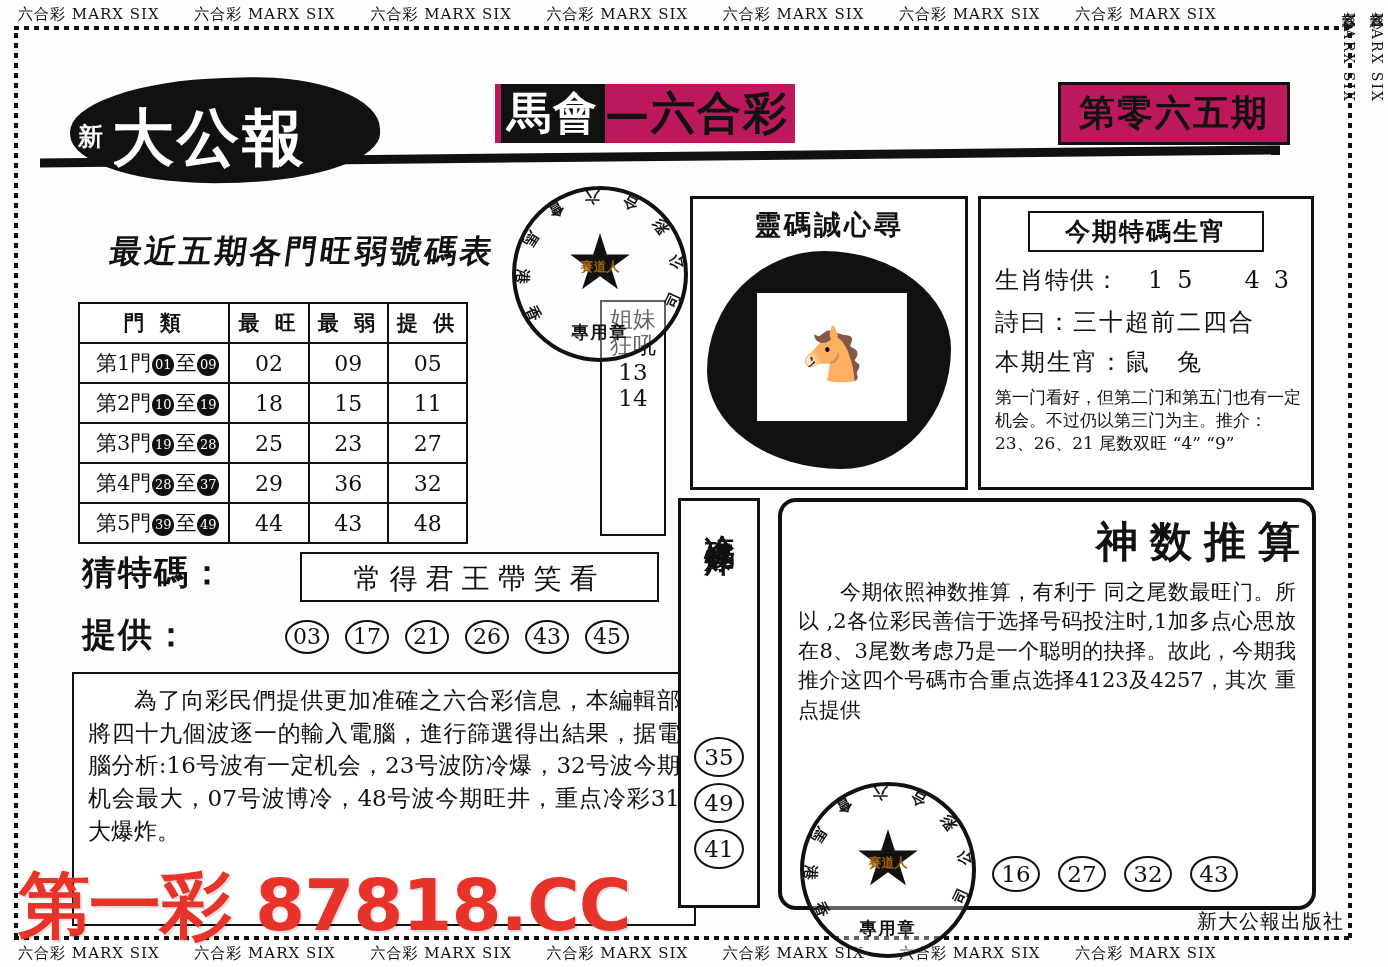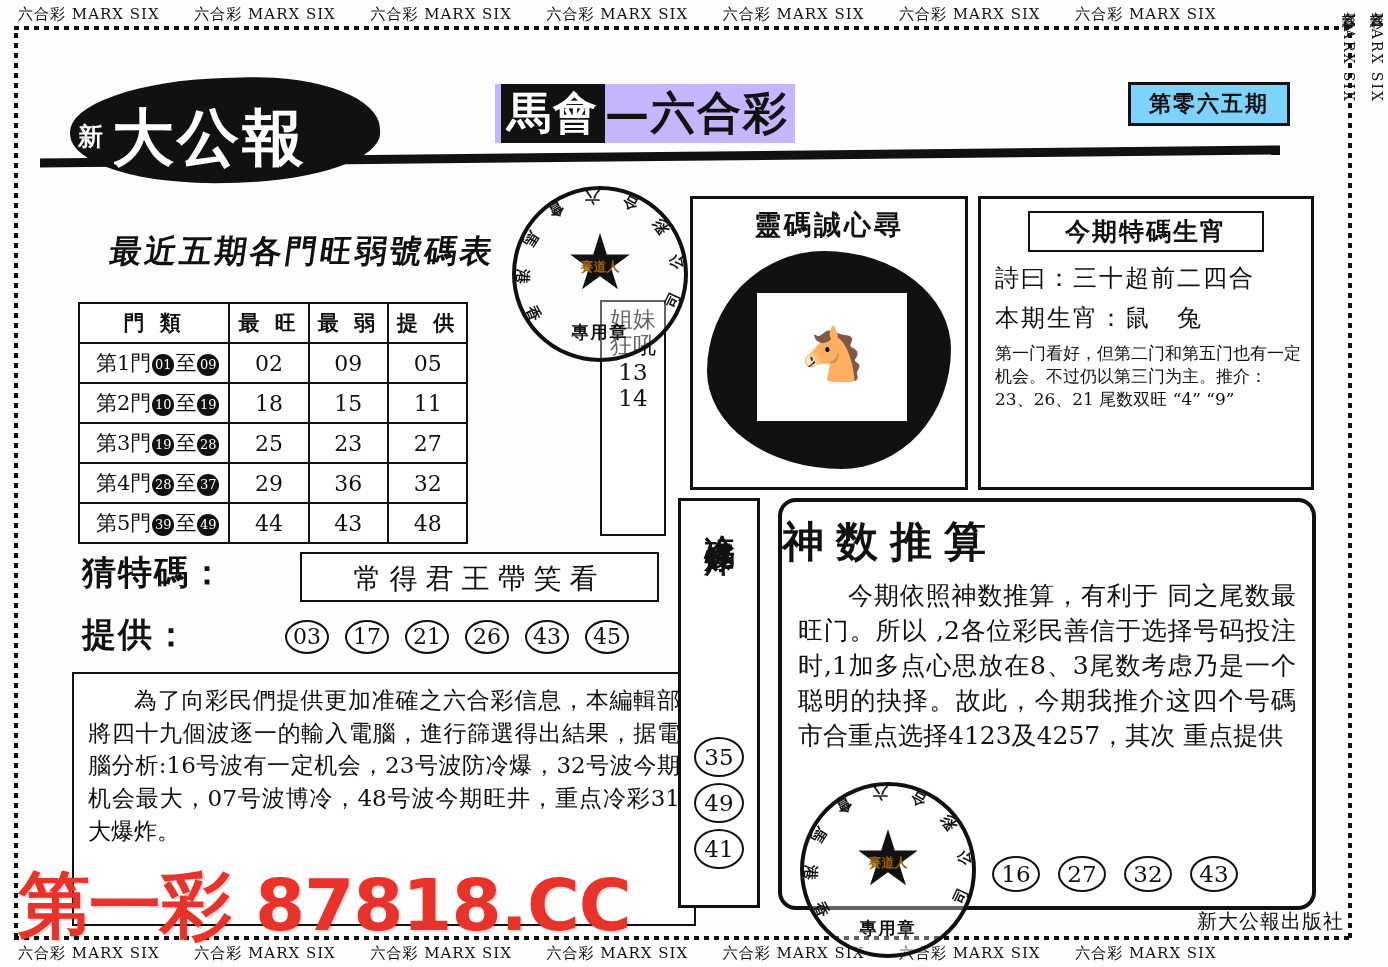--- a/index.html
+++ b/index.html
@@ -66,29 +66,29 @@
     position:absolute;left:72px;top:18px;color:#fff;font-size:62px;
     font-weight:bold;letter-spacing:3px;z-index:3;
     font-family:"DejaVu Serif",serif;
   }
   .mast-rule{
     position:absolute;left:0px;top:74px;width:1240px;height:9px;
     background:#111;transform:skewY(-0.6deg);
   }
   .mast-center{
     position:absolute;left:455px;top:6px;font-size:44px;font-weight:bold;
-    letter-spacing:2px;z-index:4;background:#c4b5fd;padding:0 6px;
+    letter-spacing:2px;z-index:4;background:#be185d;padding:0 6px;
   }
   .mast-center .boxed{
     display:inline-block;background:#111;color:#fff;padding:0 6px;
   }
   .issue{
     position:absolute;right:20px;top:4px;
-    border:3px solid #111;padding:4px 18px;font-size:22px;font-weight:bold;
-    letter-spacing:2px;background:#7dd3fc;
+    border:3px solid #111;padding:4px 18px;font-size:36px;font-weight:bold;
+    letter-spacing:2px;background:#be185d;
   }
   
   .sec-title{
     position:absolute;left:110px;top:230px;font-size:32px;font-weight:bold;
     letter-spacing:3px;transform:skewX(-8deg);
   }
   table.grid{
     position:absolute;left:78px;top:302px;border-collapse:collapse;
     font-size:22px;background:#fff;
   }
@@ -180,25 +180,25 @@
   }
   .cold-ball{
     width:46px;height:36px;line-height:36px;border:2px solid #111;
     border-radius:50%;margin:6px auto 0;text-align:center;font-size:23px;
   }
   .panel-shen{
     left:778px;top:498px;width:530px;height:404px;border:4px solid #111;
     border-radius:18px;
   }
   .shen-title{
-    text-align:left;font-size:42px;font-weight:bold;letter-spacing:12px;
+    text-align:right;font-size:42px;font-weight:bold;letter-spacing:12px;
     margin-top:12px;
   }
   .shen-body{
-    font-size:25px;line-height:1.4;margin:8px 16px 16px 16px;text-align:justify;
+    font-size:21px;line-height:1.4;margin:8px 16px 16px 16px;text-align:justify;
   }
   .shen-body p{margin:0;text-indent:2em;}
   .shen-balls{position:absolute;left:210px;bottom:14px;}
   .shen-balls .ball{width:44px;height:32px;line-height:32px;font-size:23px;margin-right:18px;}
   
   .stamp{
     position:absolute;border:4px solid #111;border-radius:50%;
     background:rgba(255,255,255,0.35);
   }
   .stamp1{left:512px;top:186px;width:168px;height:168px;}
@@ -329,20 +329,23 @@
       <div class="cloud-num-tr">7</div>
       <div class="cloud-num-bl">4</div>
       <div class="cloud-inner">
         <div class="horse">🐴</div>
       </div>
     </div>
   </div>
 
   <div class="panel panel-zodiac">
     <div class="zod-head">今期特碼生宵</div>
+    <div class="zod-line">
+      <span>生肖特供：</span><span class="v">15　43</span>
+    </div>
     <div class="zod-poem">
       <span>詩曰：</span><span>三十超前二四合</span>
     </div>
     <div class="zod-animals">
       <span>本期生宵：</span><span>鼠　兔</span>
     </div>
     <div class="zod-note">第一门看好，但第二门和第五门也有一定机会。不过仍以第三门为主。推介：23、26、21 尾数双旺 “4” “9”</div>
   </div>
 
   <div class="panel-cold panel">

